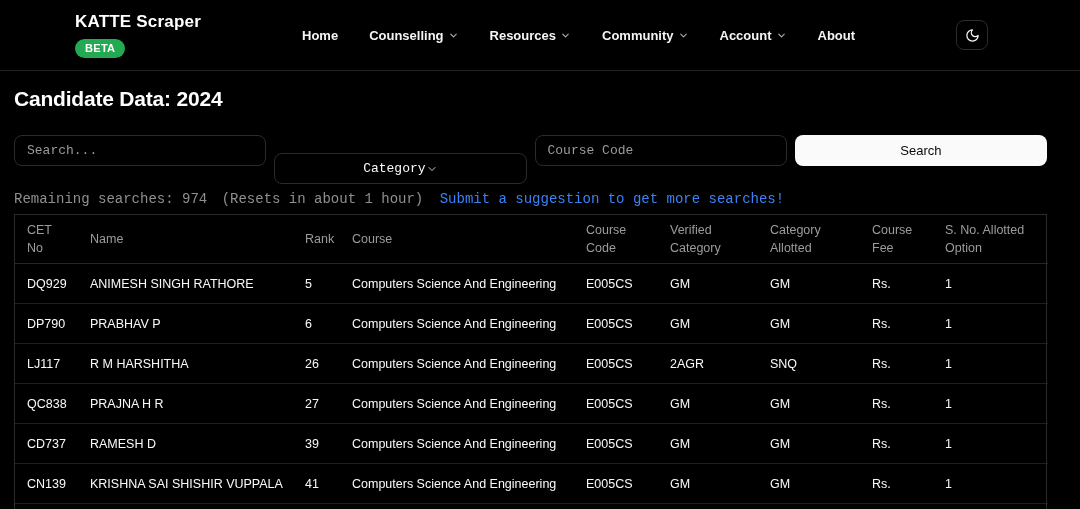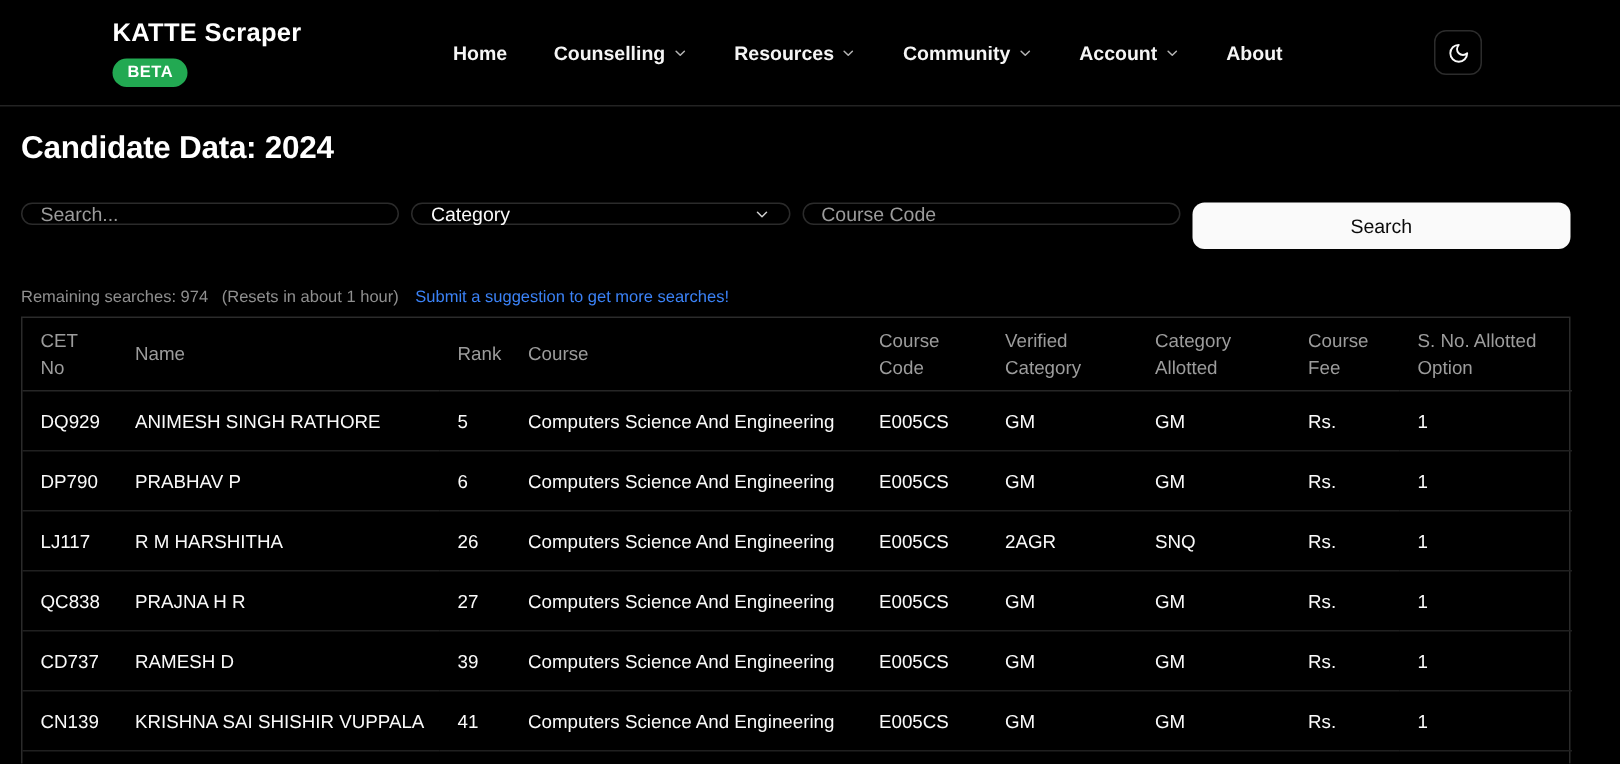--- a/index.html
+++ b/index.html
@@ -40,38 +40,39 @@
   }
   .theme-btn svg { width:15px; height:15px; stroke:#fafafa; fill:none; }
   
   .main { padding:16px 33px 0 14px; }
   .page-title { font-size:21px; font-weight:700; letter-spacing:-.2px; color:#fff; }
   .filters {
     margin-top:24px;
     display:grid; grid-template-columns:repeat(4,1fr); gap:8px;
   }
   .field {
-    height:15px; background:transparent;
+    height:31px; background:transparent;
     border:1px solid #2b2b2b; border-radius:8px;
     padding:0 12px; font-size:13px; color:#fafafa;
-    font-family:Liberation Sans, sans-serif; width:100%;
+    font-family:Liberation Mono, monospace; width:100%;
   }
   .field::placeholder { color:#9b9b9b; }
   .select-field {
-    display:flex; align-items:center; justify-content:space-between;
+    display:flex; align-items:center; justify-content:center;
     cursor:pointer;
+    margin-top:18px;
   }
   .select-field .sel-text { font-size:13px; color:#fafafa; }
   .select-field svg { width:12px; height:12px; stroke:#cfcfcf; }
   .search-btn {
     height:31px; border:none; border-radius:8px;
     background:#fafafa; color:#0a0a0a;
     font-size:13px; font-weight:500; font-family:inherit; cursor:pointer;
   }
-  .status-line { margin-top:26px; font-size:11px; color:#8f8f8f; }
+  .status-line { margin-top:7px; font-size:14px; color:#8f8f8f;font-family:Liberation Mono, monospace; }
   .status-line .resets { margin-left:6px; }
   .suggestion-link { color:var(--link-blue,#3b82f6); margin-left:8px; text-decoration:none; cursor:pointer; }
   
   .table-wrap { margin-top:7px; border:1px solid #2b2b2b; }
   table { width:100%; border-collapse:collapse; table-layout:fixed; }
   thead th {
     text-align:left; font-weight:400; color:#9c9c9c;
     font-size:12.5px; line-height:1.45;
     padding:6px 12px; height:38px; vertical-align:middle;
     border-bottom:1px solid #262626;

